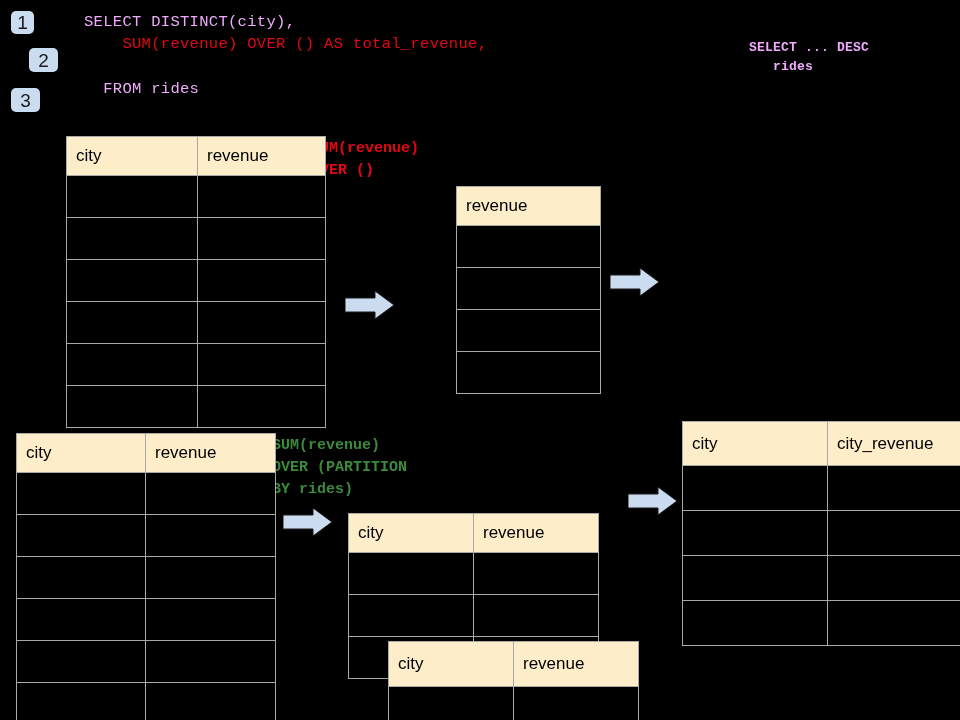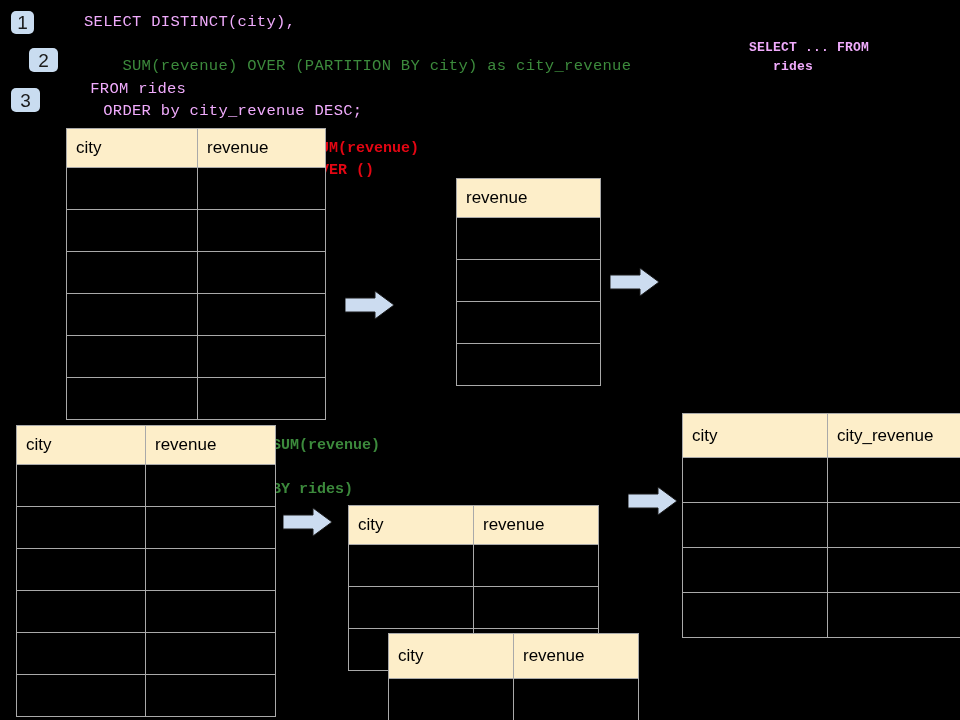--- a/index.html
+++ b/index.html
@@ -56,20 +56,21 @@
     white-space: pre;
     font-weight: 700;
   }
 
   
   .tbl {
     position: absolute;
     border-collapse: collapse;
     table-layout: fixed;
     background: #000000;
+    margin-top: 8px;
   }
   .tbl td, .tbl th {
     border: 1px solid #a9a9a9;
     padding: 0;
     margin: 0;
     font-family: "Liberation Sans", sans-serif;
     font-weight: normal;
     font-size: 17px;
     color: #000000;
     text-align: left;
@@ -98,31 +99,31 @@
     <span>1</span>
   </div>
   <div class="badge" style="left:29px; top:48px; width:29px; height:24px;">
     <span>2</span>
   </div>
   <div class="badge" style="left:11px; top:88px; width:29px; height:24px;">
     <span>3</span>
   </div>
 
   <div class="code c-purple" style="left:84px; top:12px;">SELECT DISTINCT(city),</div>
-  <div class="code c-green" style="left:84px; top:56px;">    SUM(revenue) OVER (PARTITION BY city) as city_revenue</div>
-  <div class="code c-purple" style="left:71px; top:79px;text-align:right;">  FROM rides</div>
-  <div class="code c-purple" style="left:84px; top:101px;">  ORDER by city_revenue DESC;</div>
-
-  <div class="code small c-purple" style="left:749px; top:38px; font-weight:700;">SELECT ... FROM</div>
+  <div class="code c-red" style="left:84px; top:34px;">    SUM(revenue) OVER () AS total_revenue,</div>
+  <div class="code c-purple" style="left:84px; top:79px;text-align:right;">  FROM rides</div>
+
+  <div class="code small c-purple" style="left:749px; top:38px; font-weight:700;">SELECT ... DESC</div>
   <div class="code small c-purple" style="left:773px; top:57px; font-weight:700;">rides</div>
 
   <div class="label c-red" style="left:311px; top:138px;">SUM(revenue)</div>
   <div class="label c-red" style="left:311px; top:160px;">OVER ()</div>
 
   <div class="label c-green" style="left:272px; top:435px;">SUM(revenue)</div>
+  <div class="label c-green" style="left:272px; top:457px;">OVER (PARTITION</div>
   <div class="label c-green" style="left:272px; top:479px;">BY rides)</div>
 
   <table class="tbl" style="left:66px; top:128px; width:239px;">
     <thead>
       <tr>
         <th style="width:121px; height:38px;">city</th>
         <th style="width:118px; height:38px;">revenue</th>
       </tr>
     </thead>
     <tbody>

